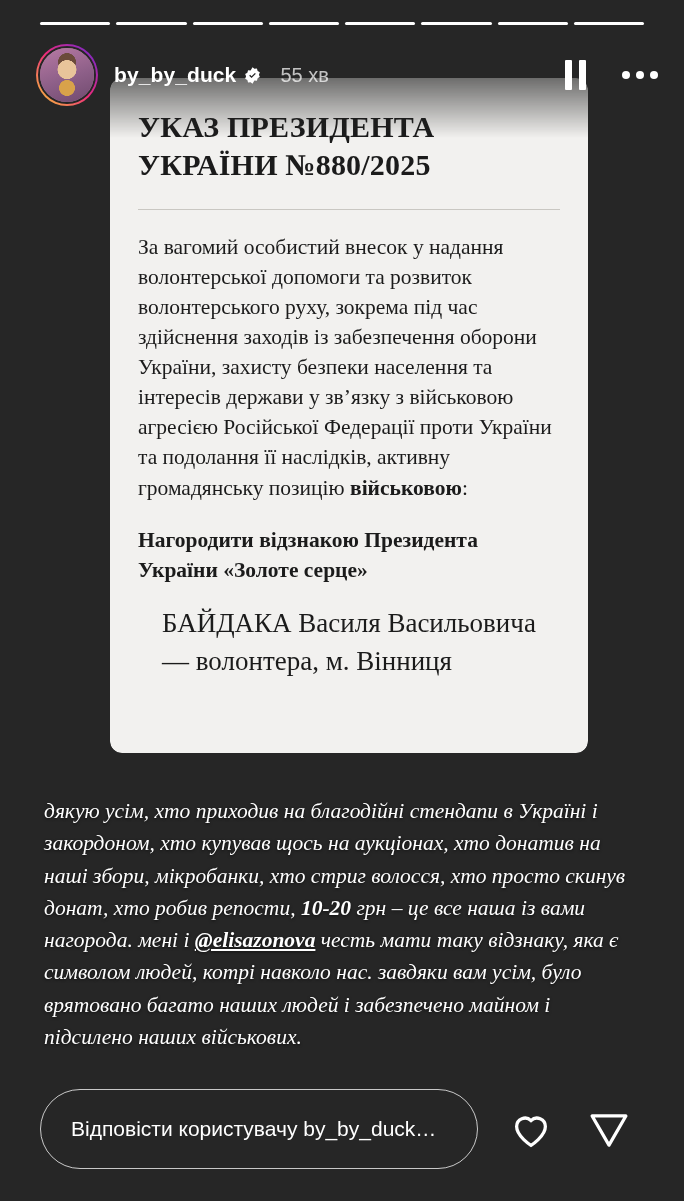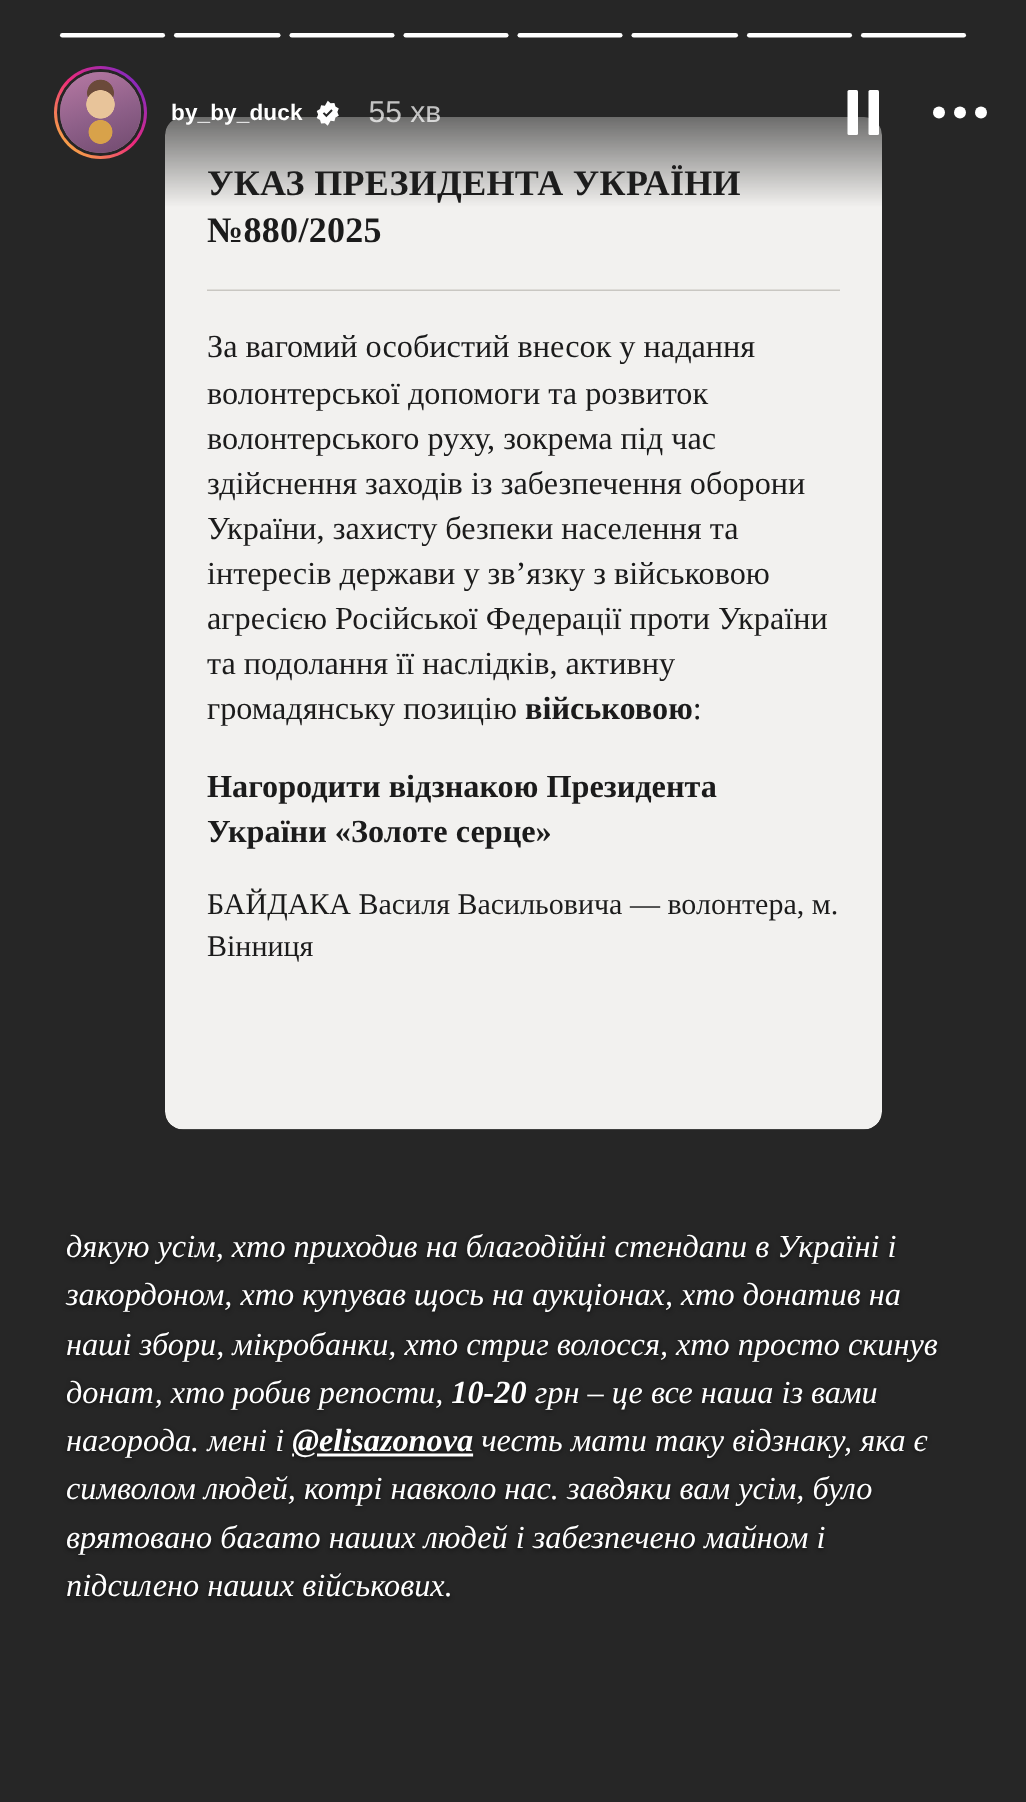--- a/index.html
+++ b/index.html
@@ -69,21 +69,21 @@
     inset: 0;
     background:
       radial-gradient(circle at 50% 74%, #d8a24a 0 16%, transparent 17%),
       radial-gradient(circle at 50% 40%, #e8c49a 0 22%, transparent 23%),
       radial-gradient(circle at 50% 26%, #6b4a3a 0 18%, transparent 19%),
       linear-gradient(160deg, #b87aa4 0%, #8d5f88 55%, #704a6e 100%);
   }
   .username {
     margin-left: 16px;
     color: #ffffff;
-    font-size: 15px;
+    font-size: 21px;
     font-weight: 700;
     letter-spacing: .1px;
   }
   .verified {
     margin-left: 7px;
     width: 19px; height: 19px;
     flex: 0 0 auto;
   }
   .time {
     margin-left: 18px;
@@ -122,21 +122,21 @@
     background: #f2f1ef;
     border-radius: 12px;
     padding: 30px 28px 0 28px;
     overflow: hidden;
     color: #1b1b1b;
     font-family: "Liberation Serif", serif;
     -webkit-mask-image: linear-gradient(to bottom, rgba(0,0,0,.35) 0px, #000 60px, #000 100%);
             mask-image: linear-gradient(to bottom, rgba(0,0,0,.35) 0px, #000 60px, #000 100%);
   }
   .decree-title {
-    font-size: 24px;
+    font-size: 30px;
     font-weight: 700;
     line-height: 1.28;
     letter-spacing: .2px;
   }
   .decree-subtitle {
     margin-top: 22px;
     font-size: 23px;
     font-weight: 700;
     line-height: 1.35;
   }
@@ -153,37 +153,37 @@
     font-weight: 700;
   }
   .decree-award {
     margin-top: 22px;
     font-size: 21.5px;
     font-weight: 700;
     line-height: 1.4;
   }
   .decree-person {
     margin-top: 20px;
-    font-size: 20px;
+    font-size: 27px;
     line-height: 1.4;
+    margin-left: 24px;
   }
 
   
   .caption {
     position: absolute;
     top: 795px;
     left: 44px;
     width: 600px;
     color: #ffffff;
     font-size: 21.5px;
     line-height: 1.5;
     font-style: italic;
     font-family: "Liberation Serif", serif;
     text-shadow: 0 1px 3px rgba(0,0,0,.6);
-    margin-top: 20px;
   }
   .caption b { font-weight: 700; font-style: italic; }
   .caption .mention {
     font-weight: 700;
     text-decoration: underline;
     color: #ffffff;
     cursor: pointer;
   }
 
   
@@ -288,14 +288,23 @@
     </div>
     <div class="decree-award">Нагородити відзнакою Президента України «Золоте серце»</div>
     <div class="decree-person">БАЙДАКА Василя Васильовича — волонтера, м. Вінниця</div>
   </div>
 
 
   <div class="caption">
     <span>дякую усім, хто приходив на благодійні стендапи в Україні і закордоном, хто купував щось на аукціонах, хто донатив на наші збори, мікробанки, хто стриг волосся, хто просто скинув донат, хто робив репости, </span><b>10-20</b><span> грн – це все наша із вами нагорода. мені і </span><span class="mention">@elisazonova</span><span> честь мати таку відзнаку, яка є символом людей, котрі навколо нас.  завдяки вам усім, було врятовано багато наших людей і забезпечено майном і підсилено наших військових.</span>
   </div>
 
+  <div class="bottom-bar">
+    <div class="reply-box">Відповісти користувачу by_by_duck…</div>
+    <svg class="bb-icon" width="50" height="46" viewBox="0 0 24 24">
+      <path fill="none" stroke="#ffffff" stroke-width="1.7" d="M12 20.5s-7.5-4.7-7.5-9.8A4.4 4.4 0 0 1 12 7.6a4.4 4.4 0 0 1 7.5 3.1c0 5.1-7.5 9.8-7.5 9.8z"></path>
+    </svg>
+    <svg class="bb-icon" width="50" height="46" viewBox="0 0 24 24">
+      <path fill="none" stroke="#ffffff" stroke-width="1.7" stroke-linejoin="round" d="M3.2 5.2h17.6L12 20.4z"></path>
+    </svg>
+  </div>
 
 </div>
 
 </body></html>

